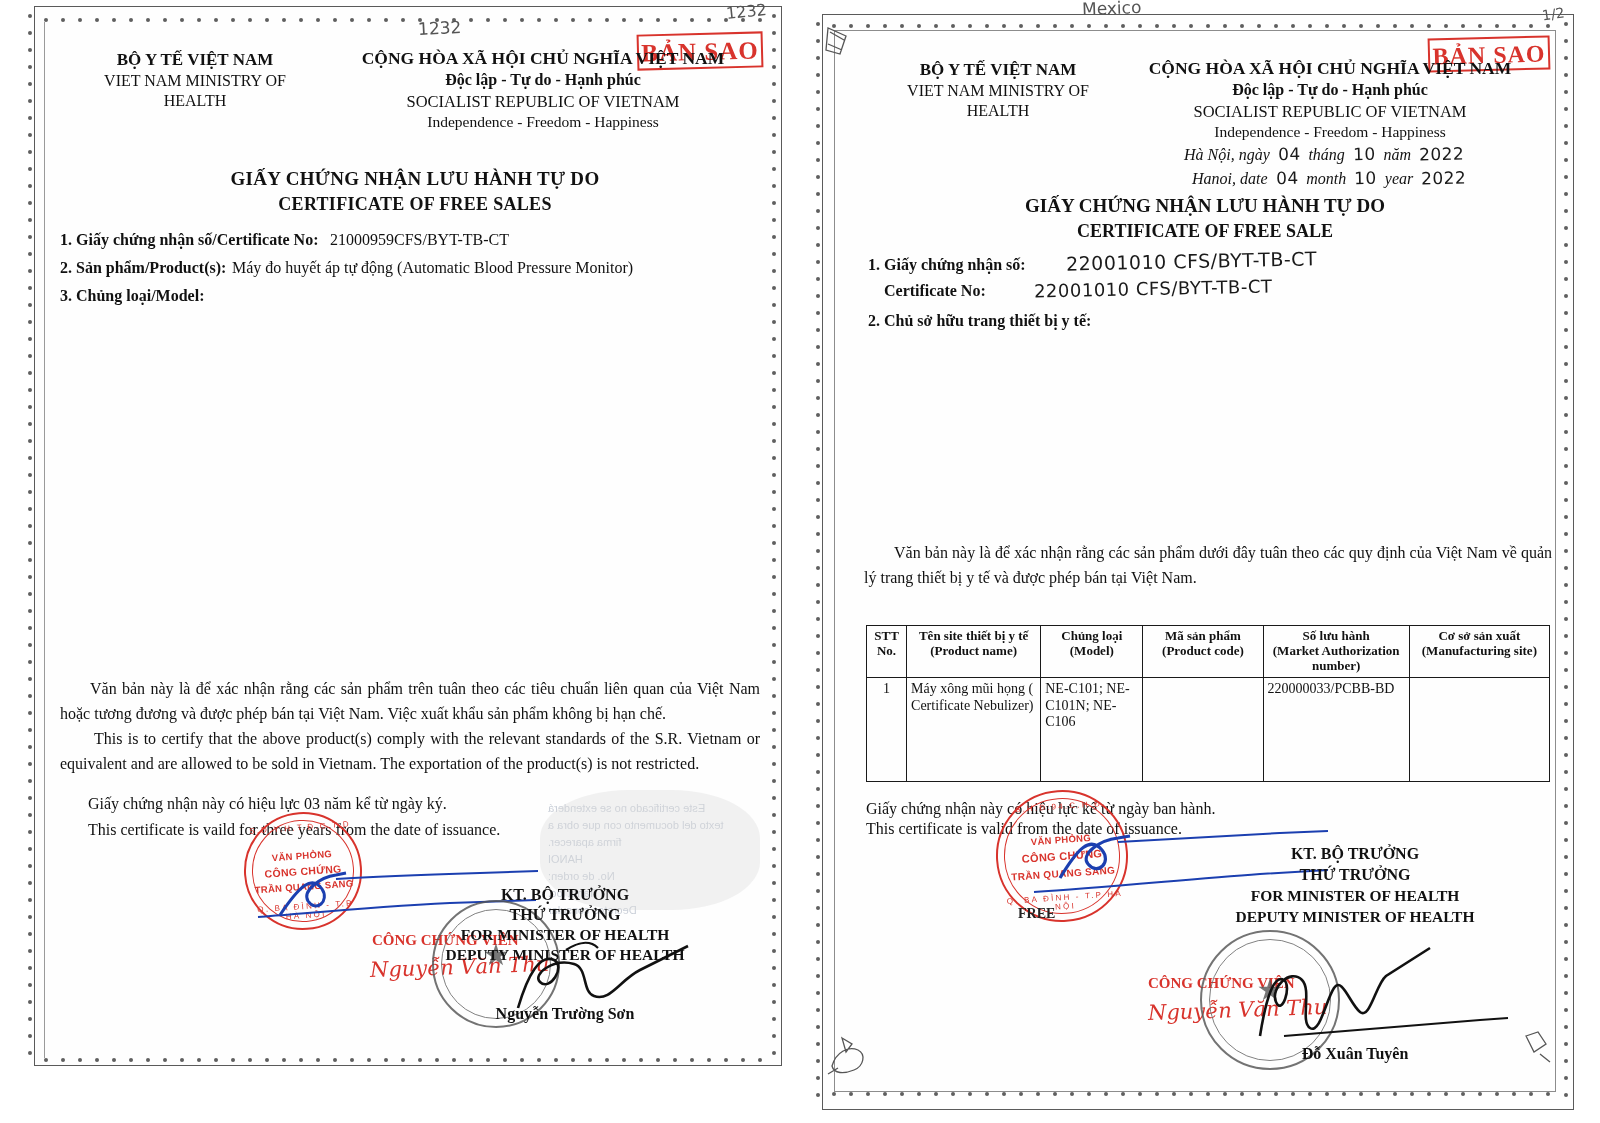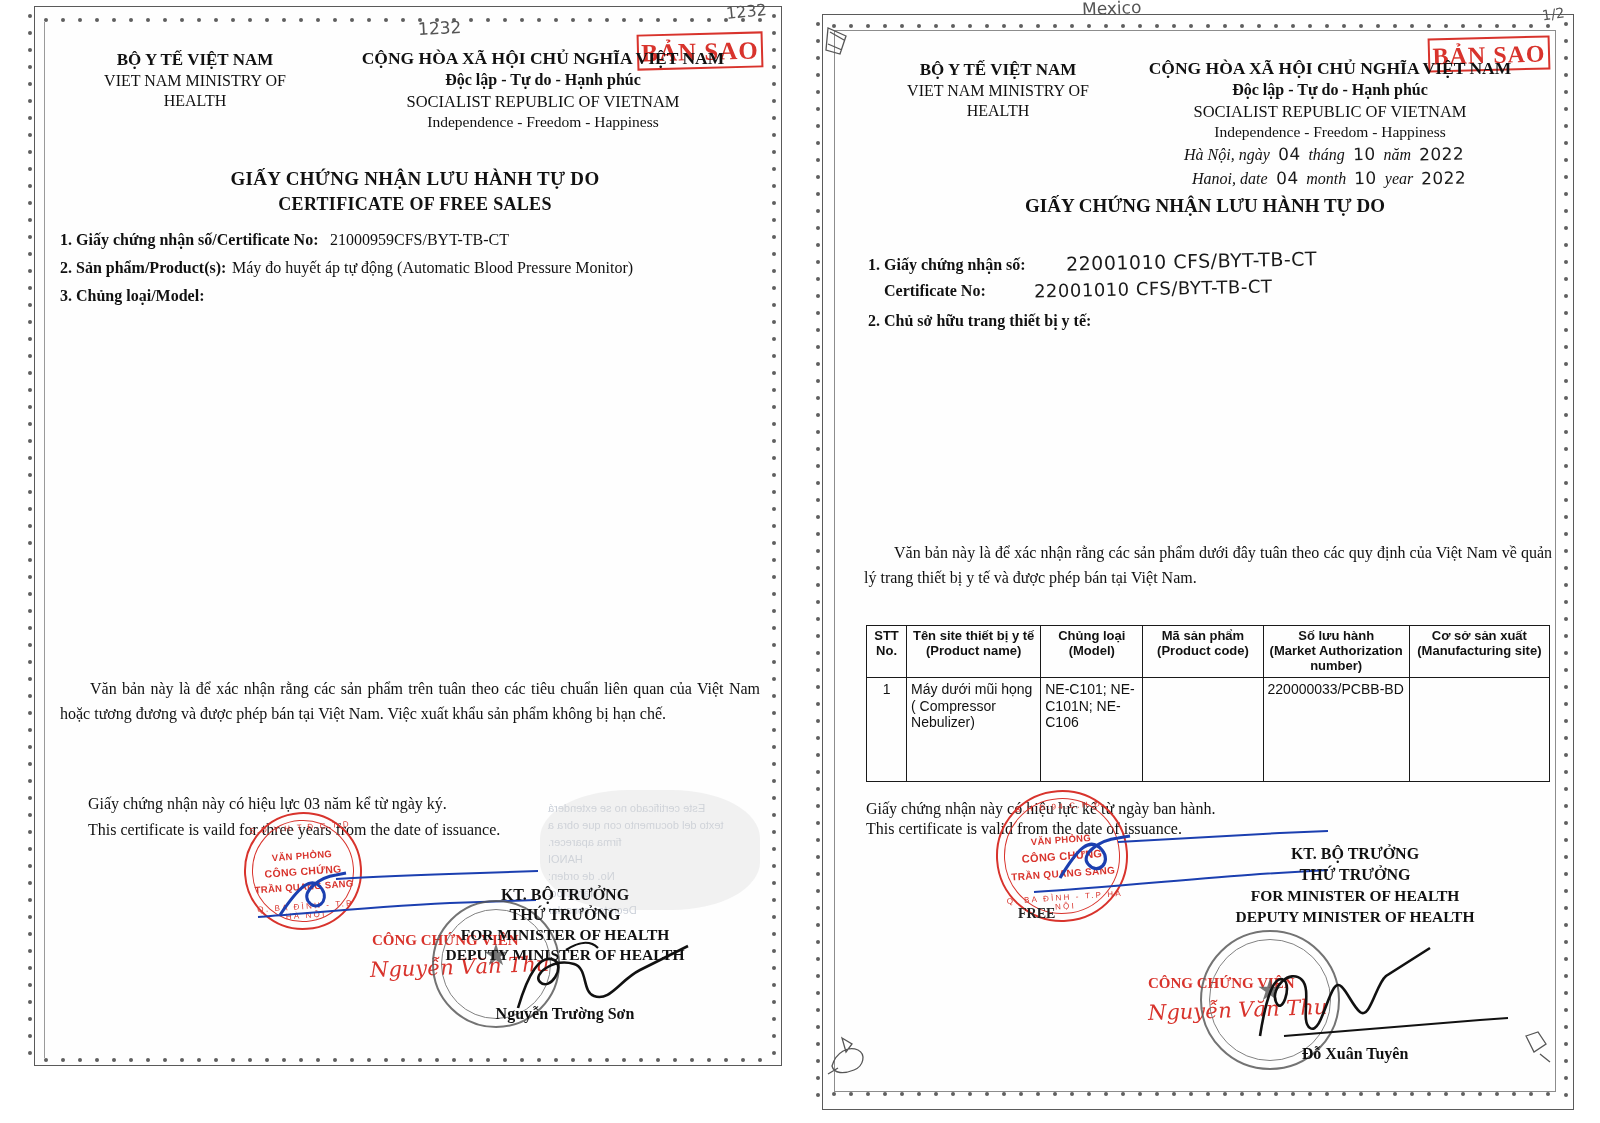--- a/index.html
+++ b/index.html
@@ -109,21 +109,21 @@
     position:absolute; color:#d8332c; font-weight:bold;
     font-family:"Liberation Serif", serif;
   }
 
   
   svg.sig { position:absolute; overflow:visible; }
 
   
   table.cert-table {
     position:absolute; border-collapse:collapse;
-    font-family:Liberation Sans, sans-serif; color:#111;
+    font-family:Liberation Serif, serif; color:#111;
   }
   table.cert-table td, table.cert-table th {
     border:1px solid #1a1a1a; padding:3px 4px; vertical-align:top;
   }
   table.cert-table th { text-align:center; font-weight:bold; font-size:13px; line-height:1.15; }
   table.cert-table td { font-size:14px; line-height:1.2; }
 
   
   .ghost {
     position:absolute; color:#b9c0cc; font-size:11px;
@@ -381,20 +381,21 @@
 
   <div class="t b" style="left:60px; top:231px; font-size:16px;">1. Giấy chứng nhận số/Certificate No:</div>
   <div class="t" style="left:330px; top:231px; font-size:16px;">21000959CFS/BYT-TB-CT</div>
 
   <div class="t b" style="left:60px; top:259px; font-size:16px;">2. Sản phẩm/Product(s):</div>
   <div class="t" style="left:232px; top:259px; font-size:16px;">Máy đo huyết áp tự động (Automatic Blood Pressure Monitor)</div>
 
   <div class="t b" style="left:60px; top:287px; font-size:16px;">3. Chủng loại/Model:</div>
 
   <div class="tw just" style="left:60px; top:676px; width:700px; font-size:16px; line-height:25px; text-indent:30px;">Văn bản này là để xác nhận rằng các sản phẩm trên tuân theo các tiêu chuẩn liên quan của Việt Nam hoặc tương đương và được phép bán tại Việt Nam. Việc xuất khẩu sản phẩm không bị hạn chế.</div>
+  <div class="tw just" style="left:60px; top:726px; width:700px; font-size:16px; line-height:25px; text-indent:34px;">This is to certify that the above product(s) comply with the relevant standards of the S.R. Vietnam or equivalent and are allowed to be sold in Vietnam. The exportation of the product(s) is not restricted.</div>
   <div class="t" style="left:88px; top:795px; font-size:16px;">Giấy chứng nhận này có hiệu lực 03 năm kể từ ngày ký.</div>
   <div class="t" style="left:88px; top:821px; font-size:16px;">This certificate is vaild for three years from the date of issuance.</div>
 
   <div class="ghost" style="left:548px; top:800px; width:200px;">
     <div>Este certificado no se extenderá</div>
     <div>texto del documento con que obra a</div>
     <div>firma aparecer.</div>
     <div>HANOI</div>
     <div>No. de orden:</div>
     <div>Tanta loc.</div>
@@ -700,20 +701,21 @@
   <div style="position:absolute; left:392px; top:168px; font-size:16px; font-style:italic; color:#111; white-space:nowrap;">
     <span>Hanoi, date</span>
     <span class="hand" style="display:inline-block; font-size:17px; font-style:normal; padding:0 4px;">04</span>
     <span>month</span>
     <span class="hand" style="display:inline-block; font-size:17px; font-style:normal; padding:0 4px;">10</span>
     <span>year</span>
     <span class="hand" style="display:inline-block; font-size:17px; font-style:normal; padding:0 4px;">2022</span>
   </div>
 
   <div class="t b ctr" style="left:58px; top:195px; width:694px; font-size:19px;">GIẤY CHỨNG NHẬN LƯU HÀNH TỰ DO</div>
+  <div class="t b ctr" style="left:58px; top:221px; width:694px; font-size:18px;">CERTIFICATE OF FREE SALE</div>
 
   <div class="t b" style="left:68px; top:256px; font-size:16px;">1. Giấy chứng nhận số:</div>
   <div class="t hand" style="left:266px; top:250px; font-size:19px;">22001010 CFS/BYT-TB-CT</div>
 
   <div class="t b" style="left:84px; top:282px; font-size:16px;">Certificate No:</div>
   <div class="t hand" style="left:234px; top:278px; font-size:18px;">22001010 CFS/BYT-TB-CT</div>
 
   <div class="t b" style="left:68px; top:312px; font-size:16px;">2. Chủ sở hữu trang thiết bị y tế:</div>
 
   <div class="tw just" style="left:64px; top:540px; width:688px; font-size:16px; line-height:25px; text-indent:30px;">Văn bản này là để xác nhận rằng các sản phẩm dưới đây tuân theo các quy định của Việt Nam về quản lý trang thiết bị y tế và được phép bán tại Việt Nam.</div>
@@ -743,21 +745,21 @@
         </th>
         <th style="width:140px;">
           <div>Cơ sở sản xuất</div>
           <div>(Manufacturing site)</div>
         </th>
       </tr>
     </thead>
     <tbody>
       <tr style="height:104px;">
         <td style="text-align:center;">1</td>
-        <td>Máy dưới mũi họng ( Compressor Nebulizer)</td>
+        <td>Máy xông mũi họng ( Certificate Nebulizer)</td>
         <td>NE-C101; NE-C101N; NE-C106</td>
         <td></td>
         <td>220000033/PCBB-BD</td>
         <td></td>
       </tr>
     </tbody>
   </table>
 
   <div class="t" style="left:66px; top:800px; font-size:16px;">Giấy chứng nhận này có hiệu lực kể từ ngày ban hành.</div>
   <div class="t" style="left:66px; top:820px; font-size:16px;">This certificate is valid from the date of issuance.</div>

